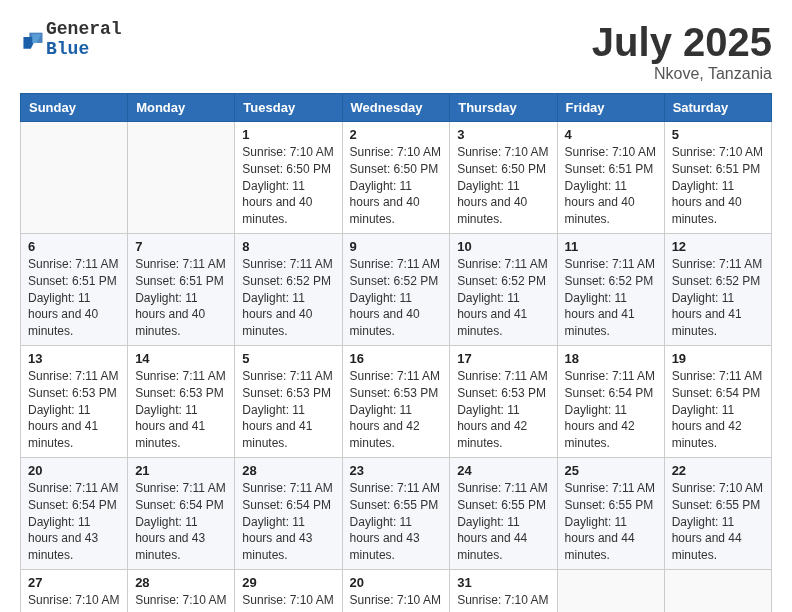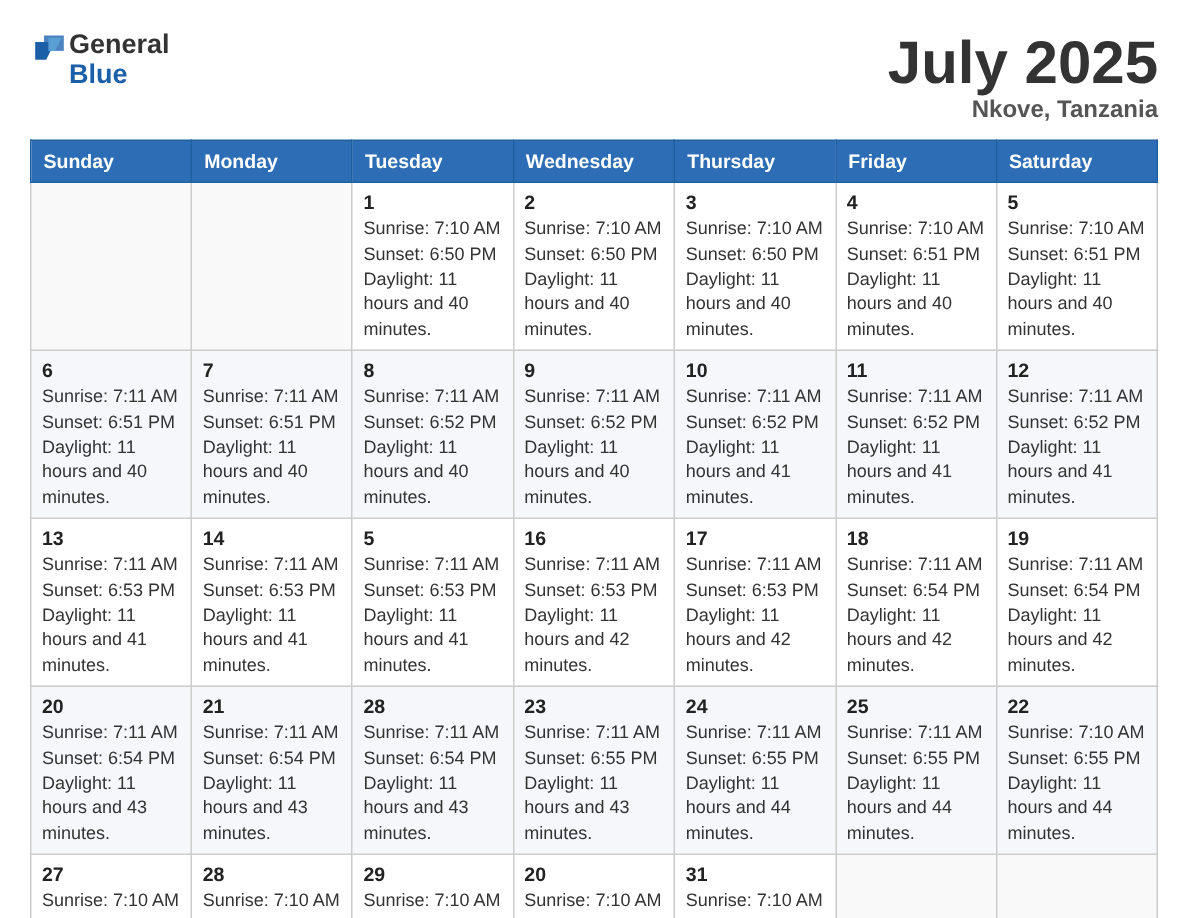--- a/index.html
+++ b/index.html
@@ -40,21 +40,20 @@
       text-align: right;
     }
     .title-month {
       font-size: 40px;
       font-weight: bold;
       color: #333;
     }
     .title-location {
       font-size: 16px;
       color: #555;
-      font-weight: bold;
     }
     .calendar {
       width: 100%;
       border-collapse: collapse;
       border: 1px solid #ccc;
       padding-left: 32px;
     }
     .calendar th {
       background-color: #2d6db5;
       color: #fff;
@@ -91,21 +90,21 @@
     }
     .empty-cell {
       background: #f9f9f9 !important;
     }
   </style>
 </head>
 <body>
 
 <div class="header">
   <div class="logo">
-    <div style="display:flex;align-items:flex-start;gap:0;">
+    <div style="display:flex;align-items:center;gap:0;font-family:Liberation Mono, monospace;">
       <svg class="logo-icon" viewBox="0 0 30 28" xmlns="http://www.w3.org/2000/svg">
         <polygon points="10,4 28,4 28,18 10,18" fill="#2d6db5" opacity="0.85"></polygon>
         <polygon points="2,10 20,10 12,26 2,26" fill="#1a5fa8"></polygon>
         <polygon points="14,6 26,6 20,18 14,18" fill="#5a9fd4"></polygon>
       </svg>
       <div style="display:flex;flex-direction:column;line-height:1.1;margin-left:2px;">
         <span class="logo-text-general">General</span>
         <span class="logo-text-blue">Blue</span>
       </div>
     </div>

